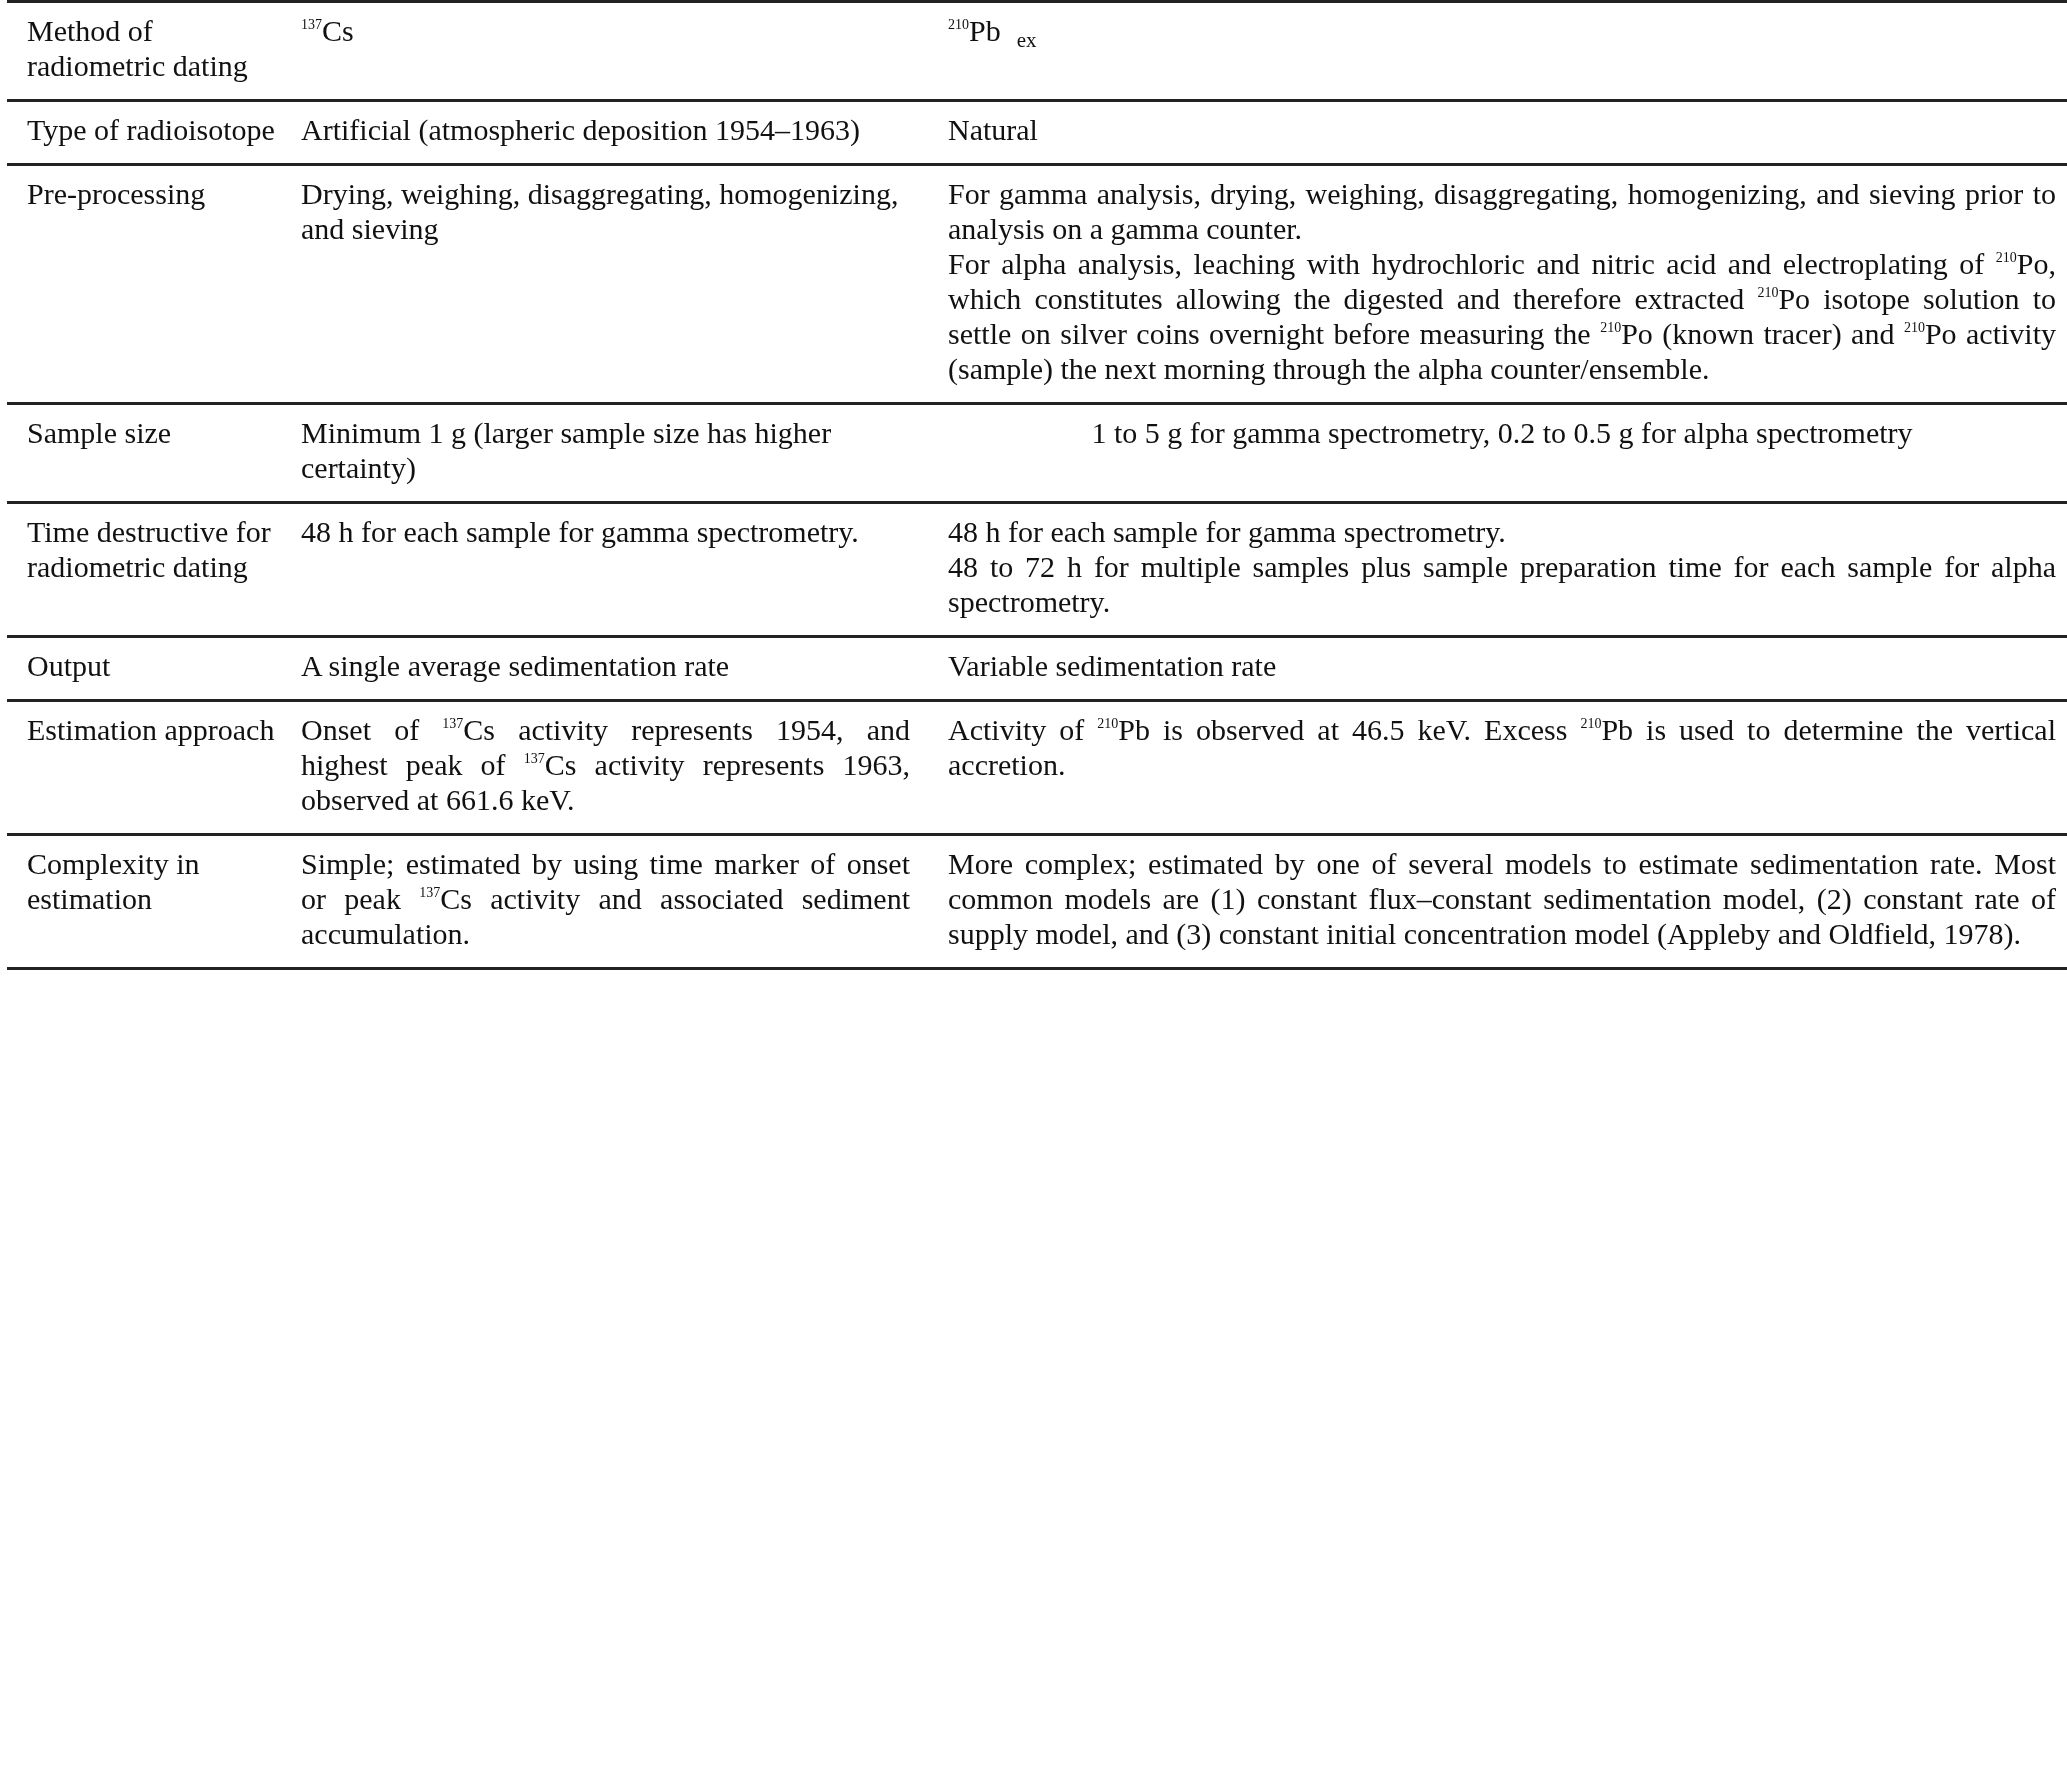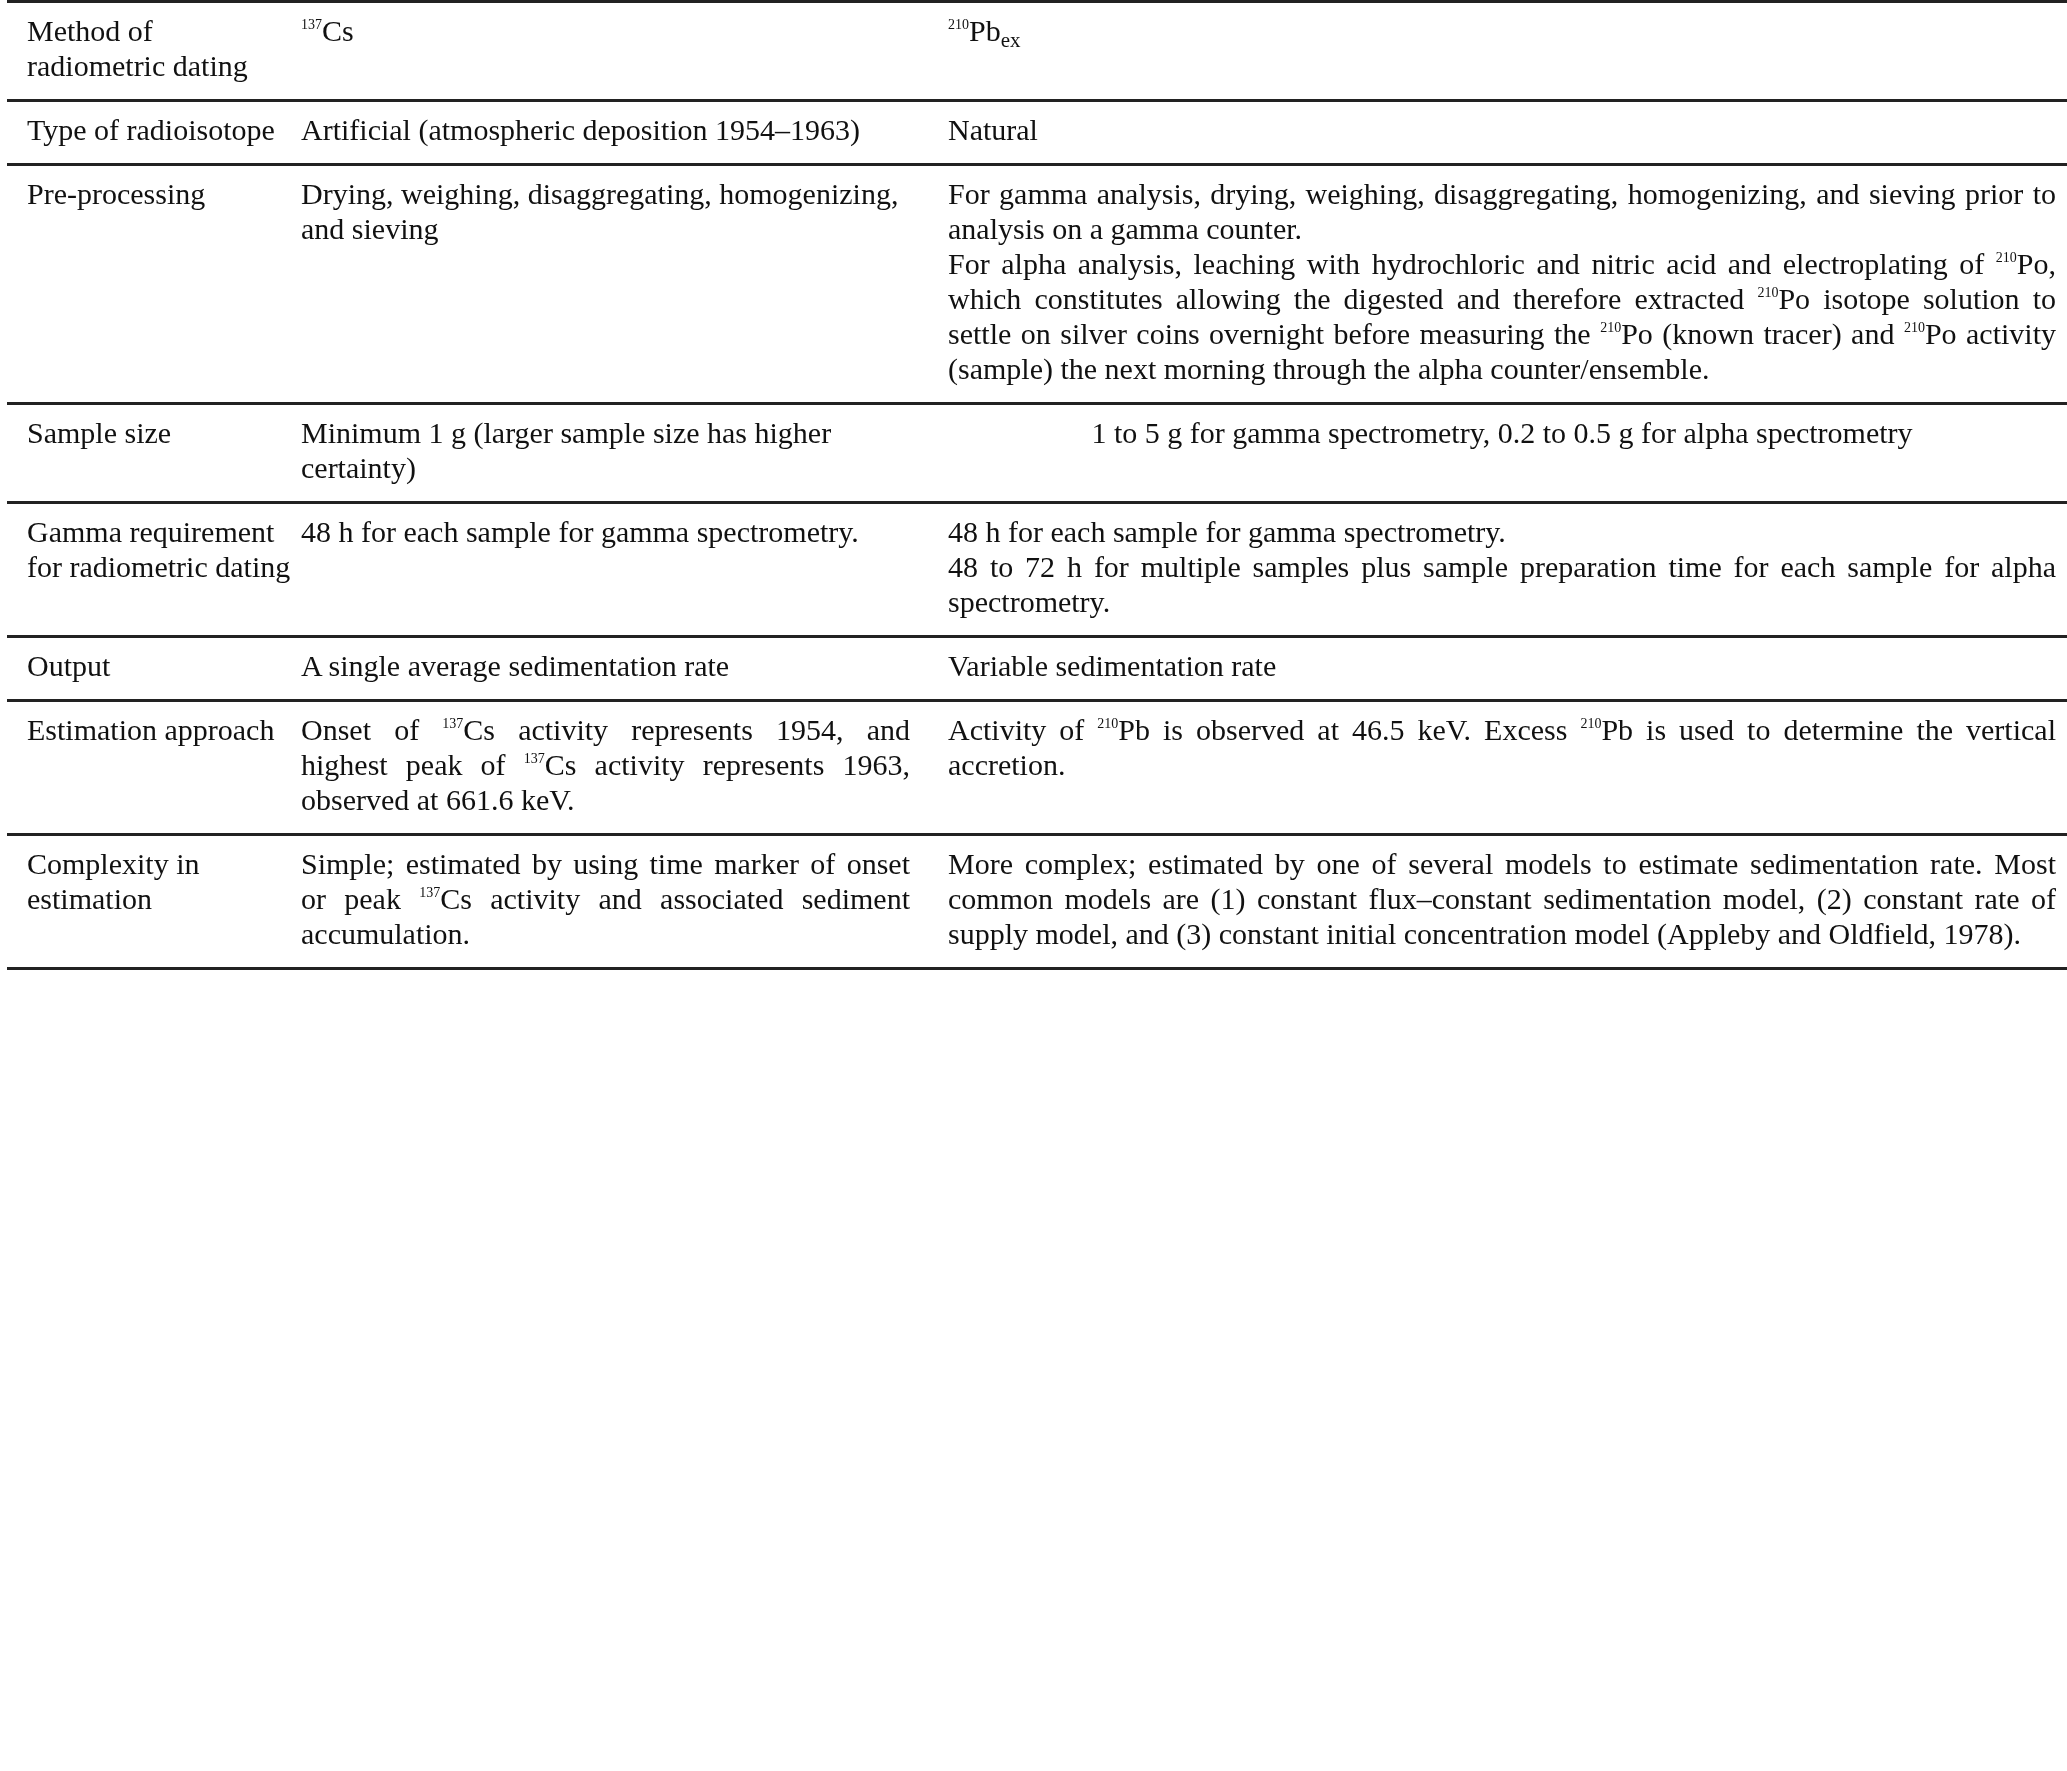--- a/index.html
+++ b/index.html
@@ -7,21 +7,21 @@
          font-family: "Liberation Serif", "DejaVu Serif", serif; color: #111; }
   table { position: absolute; left: 7px; top: 0; width: 2067px; border-collapse: collapse; table-layout: fixed; }
   col.c1 { width: 294px; } col.c2 { width: 647px; } col.c3 { width: 1126px; }
   tr { border-top: 3px solid #222; }
   tr.last { border-bottom: 3px solid #222; }
   td { vertical-align: top; font-size: 30px; line-height: 35px; padding: 10px 0 16px 0; }
   td.k { padding-left: 20px; padding-right: 10px; }
   td.v { padding-right: 38px; text-align: justify; }
   td.v3 { padding-right: 18px; text-align: justify; }
   sup { font-size: 14px; line-height: 0; vertical-align: 12px; }
-  sub { font-size: 21px; line-height: 0; vertical-align: -6px; }
+  sub { font-size: 21px; line-height: 0; vertical-align: -6px; margin-left: 16px; }
   .para { display: block; }
 </style>
 </head>
 <body>
 
 <table>
   <colgroup>
       <col class="c1">
       <col class="c2">
       <col class="c3">
@@ -52,21 +52,21 @@
     </td>
   </tr>
 
   <tr>
     <td class="k">Sample size</td>
     <td class="v" style="text-align:left">Minimum 1 g (larger sample size has higher certainty)</td>
     <td class="v3" style="text-align:center">1 to 5 g for gamma spectrometry, 0.2 to 0.5 g for alpha spectrometry</td>
   </tr>
 
   <tr>
-    <td class="k">Gamma requirement for radiometric dating</td>
+    <td class="k">Time destructive for radiometric dating</td>
     <td class="v">48 h for each sample for gamma spectrometry.</td>
     <td class="v3">
       <span class="para">48 h for each sample for gamma spectrometry.</span>
       <span class="para">48 to 72 h for multiple samples plus sample preparation time for each sample for alpha spectrometry.</span>
     </td>
   </tr>
 
   <tr>
     <td class="k">Output</td>
     <td class="v">A single average sedimentation rate</td>

